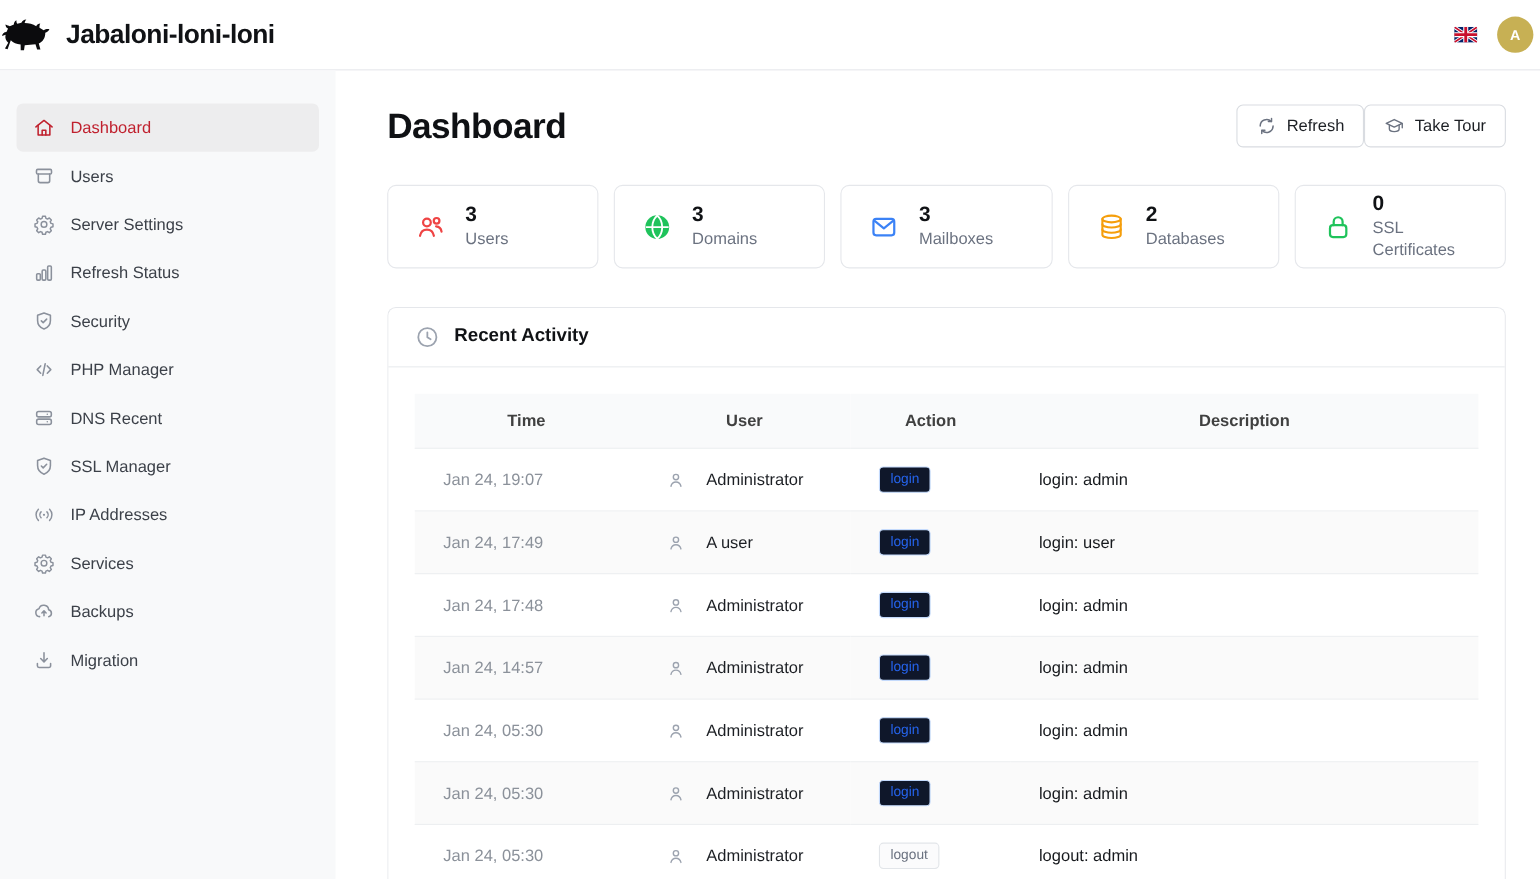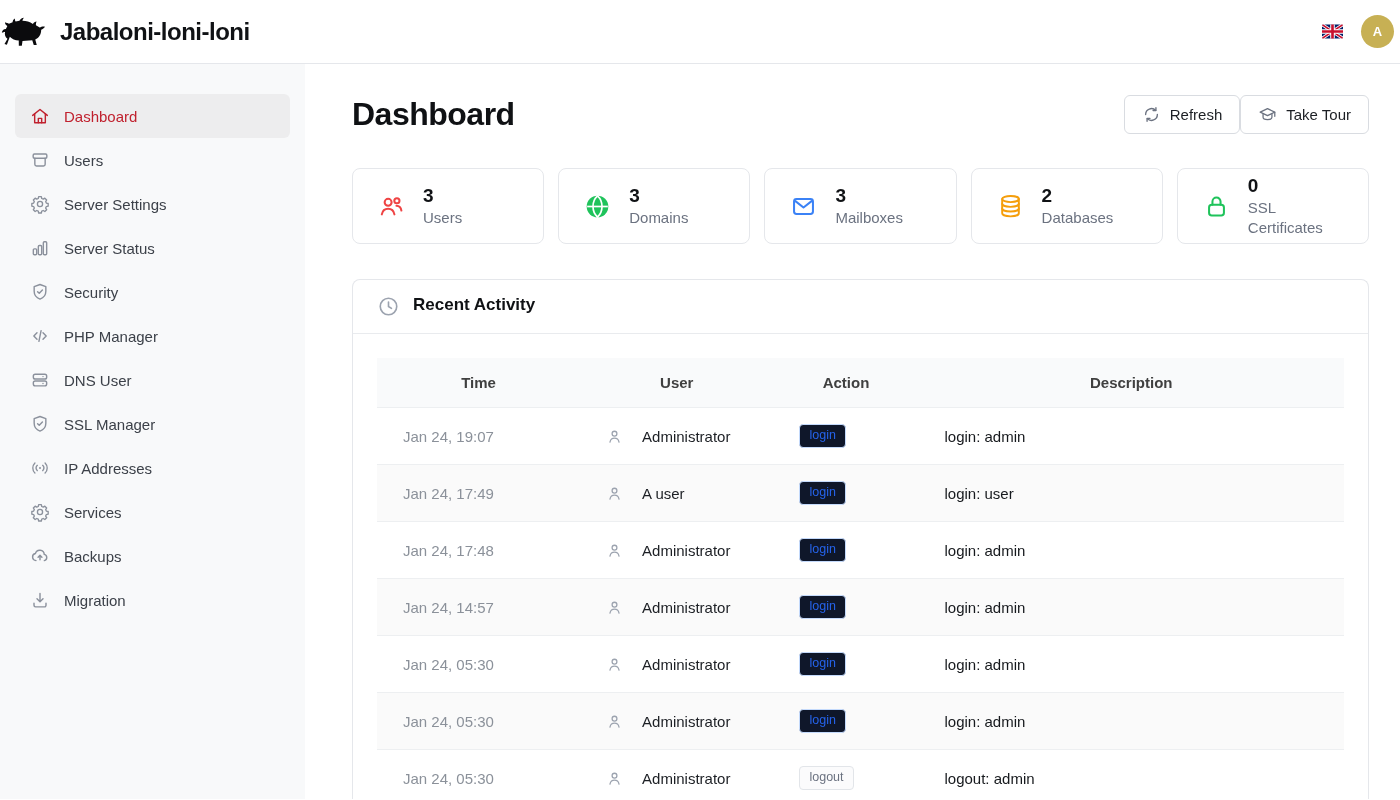--- a/index.html
+++ b/index.html
@@ -213,21 +213,21 @@
           </svg>
         </span>
         <span>Server Settings</span>
       </div>
       <div class="nav-item">
         <span class="nav-icon">
           <svg style="width:100%;height:100%;display:block">
             <use href="#i-bars"></use>
           </svg>
         </span>
-        <span>Server Status</span>
+        <span>Refresh Status</span>
       </div>
       <div class="nav-item">
         <span class="nav-icon">
           <svg style="width:100%;height:100%;display:block">
             <use href="#i-shield"></use>
           </svg>
         </span>
         <span>Security</span>
       </div>
       <div class="nav-item">
@@ -237,21 +237,21 @@
           </svg>
         </span>
         <span>PHP Manager</span>
       </div>
       <div class="nav-item">
         <span class="nav-icon">
           <svg style="width:100%;height:100%;display:block">
             <use href="#i-stack"></use>
           </svg>
         </span>
-        <span>DNS User</span>
+        <span>DNS Recent</span>
       </div>
       <div class="nav-item">
         <span class="nav-icon">
           <svg style="width:100%;height:100%;display:block">
             <use href="#i-shield"></use>
           </svg>
         </span>
         <span>SSL Manager</span>
       </div>
       <div class="nav-item">

